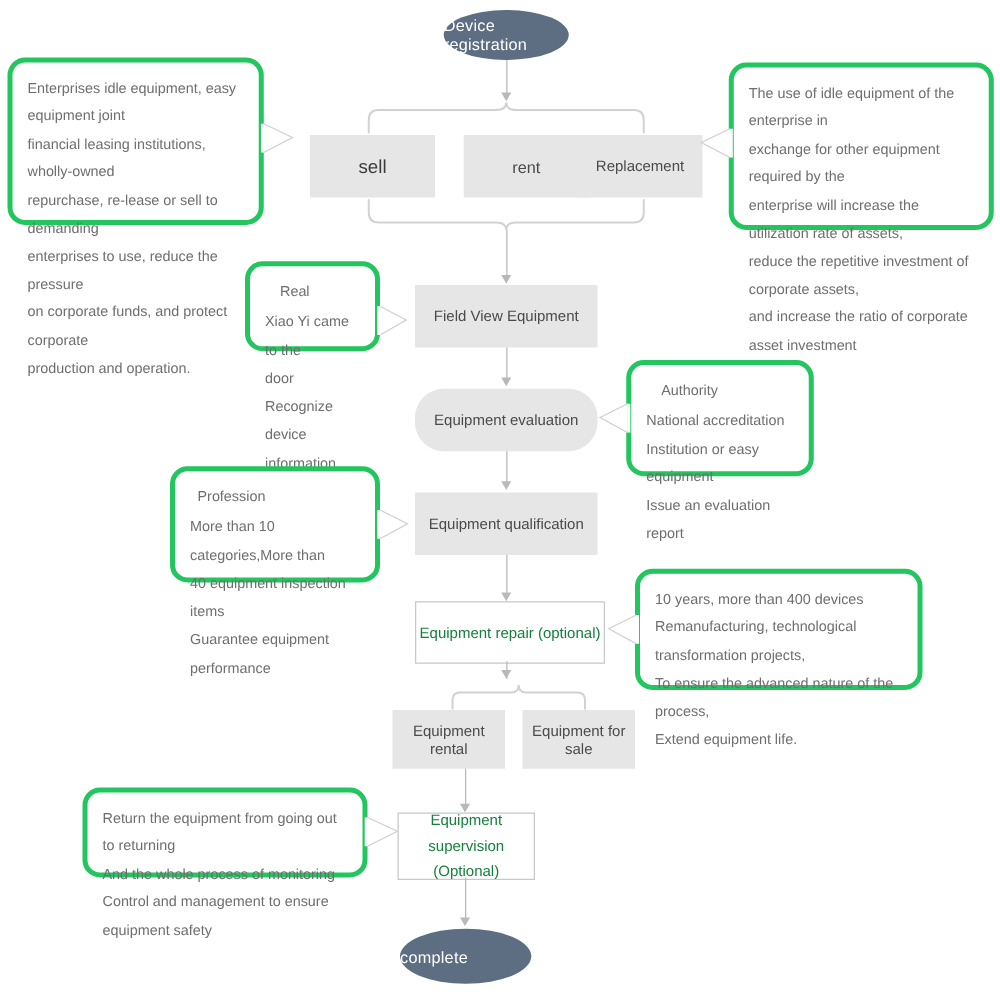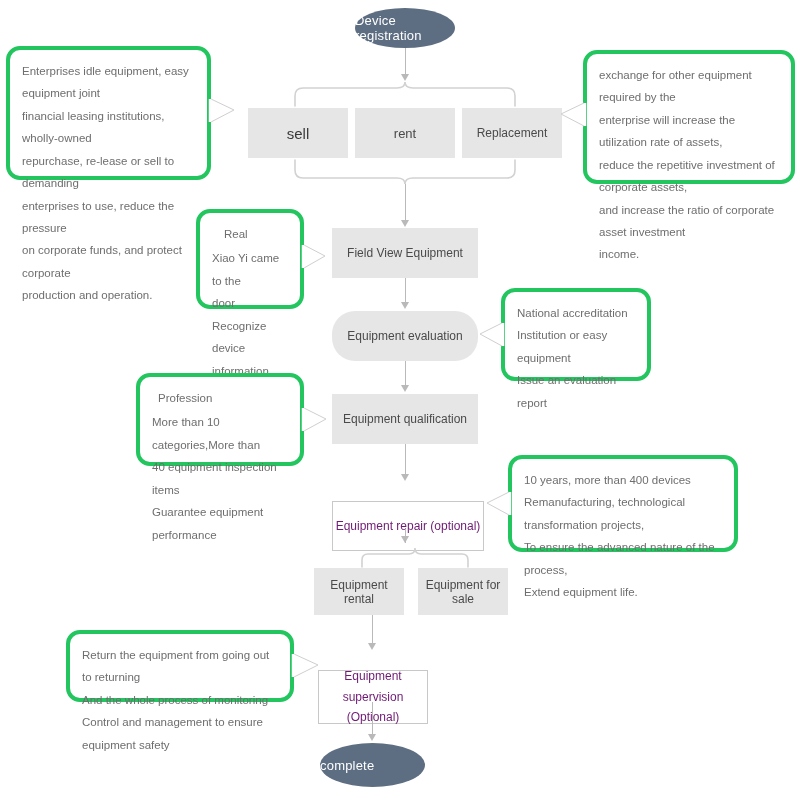--- a/index.html
+++ b/index.html
@@ -37,29 +37,28 @@
     color: #4a4a4a;
     display: flex;
     align-items: center;
     justify-content: center;
     font-size: 12px;
     text-align: center;
   }
   .box-outline {
     background: #ffffff;
     border: 1px solid #c8c8c8;
-    color: #701a75;
+    color: #15803d;
     display: flex;
     flex-direction: column;
     align-items: center;
     justify-content: center;
     font-size: 12px;
     text-align: center;
     line-height: 1.7;
-    margin-top: 20px;
   }
   .box-big-label { font-size: 15px; color: #3a3a3a; }
 
   
   .callout {
     border: 4px solid #22c55e;
     border-radius: 14px;
     background: #ffffff;
     color: #6e6e6e;
     font-size: 11.5px;
@@ -102,21 +101,21 @@
   <div class="abs vline" style="left:405px; top:48px; height:28px;"></div>
   <div class="abs arrowhead" style="left:401px; top:74px;"></div>
 
   <svg class="deco" style="left:293px; top:82px;" width="224" height="24" viewBox="0 0 224 24">
     <path d="M2,24 L2,14 Q2,6 10,6 L104,6 Q112,6 112,0 Q112,6 120,6 L214,6 Q222,6 222,14 L222,24" fill="none" stroke="#d2d2d2" stroke-width="1.6" stroke-linecap="round"></path>
   </svg>
 
   <div class="abs box-filled box-big-label" style="left:248px; top:108px; width:100px; height:50px;">
     <span>sell</span>
   </div>
-  <div class="abs box-filled" style="left:355px; top:108px; width:100px; height:50px; font-size:13px;">
+  <div class="abs box-filled" style="left:371px; top:108px; width:100px; height:50px; font-size:13px;">
     <span>rent</span>
   </div>
   <div class="abs box-filled" style="left:462px; top:108px; width:100px; height:50px;">
     <span>Replacement</span>
   </div>
 
   <svg class="deco" style="left:293px; top:160px;" width="224" height="24" viewBox="0 0 224 24">
     <path d="M2,0 L2,10 Q2,18 10,18 L104,18 Q112,18 112,24 Q112,18 120,18 L214,18 Q222,18 222,10 L222,0" fill="none" stroke="#d2d2d2" stroke-width="1.6" stroke-linecap="round"></path>
   </svg>
 
@@ -130,54 +129,56 @@
     <span class="ln">enterprises to use, reduce the pressure</span>
     <span class="ln">on corporate funds, and protect corporate</span>
     <span class="ln"> production and operation.</span>
   </div>
   <svg class="tail" style="left:210px; top:96px;" width="26" height="30" viewBox="0 0 26 30">
     <path d="M1,3 L24,14 L1,26" fill="#ffffff" stroke="#cfcfcf" stroke-width="1"></path>
     <line x1="0" y1="3" x2="0" y2="26" stroke="#ffffff" stroke-width="2.5"></line>
   </svg>
 
   <div class="abs callout" style="left:583px; top:50px; width:212px; height:134px;">
+    <span class="ln">The use of idle equipment of the enterprise in</span>
     <span class="ln">exchange for other equipment required by the</span>
     <span class="ln">enterprise will increase the utilization rate of assets,</span>
     <span class="ln">reduce the repetitive investment of corporate assets,</span>
     <span class="ln">and increase the ratio of corporate asset investment</span>
     <span class="ln">income.</span>
   </div>
   <svg class="tail" style="left:559px; top:100px;" width="26" height="30" viewBox="0 0 26 30">
     <path d="M25,3 L2,14 L25,26" fill="#ffffff" stroke="#cfcfcf" stroke-width="1"></path>
     <line x1="26" y1="3" x2="26" y2="26" stroke="#ffffff" stroke-width="2.5"></line>
   </svg>
 
   <div class="abs box-filled" style="left:332px; top:228px; width:146px; height:50px;">
     <span>Field View Equipment</span>
   </div>
 
-  <div class="abs callout" style="left:196px; top:209px; width:108px; height:100px;">
+  <div class="abs callout" style="left:196px; top:209px; width:108px; height:72px;">
     <span class="hdr">Real</span>
     <span class="ln">Xiao Yi came to the</span>
     <span class="ln"> door  Recognize</span>
     <span class="ln">device information</span>
   </div>
   <svg class="tail" style="left:303px; top:243px;" width="24" height="28" viewBox="0 0 24 28">
     <path d="M1,2 L22,13 L1,25" fill="#ffffff" stroke="#cfcfcf" stroke-width="1"></path>
     <line x1="0" y1="2" x2="0" y2="25" stroke="#ffffff" stroke-width="2.5"></line>
   </svg>
 
   <div class="abs vline" style="left:405px; top:278px; height:26px;"></div>
   <div class="abs arrowhead" style="left:401px; top:302px;"></div>
 
   <div class="abs box-filled" style="left:332px; top:311px; width:146px; height:50px;border-radius:23px;">
     <span>Equipment evaluation</span>
   </div>
 
   <div class="abs callout" style="left:501px; top:288px; width:150px; height:93px;">
+    <span class="hdr">Authority</span>
     <span class="ln">National accreditation</span>
     <span class="ln">Institution or easy equipment</span>
     <span class="ln">Issue an evaluation report</span>
   </div>
   <svg class="tail" style="left:478px; top:321px;" width="25" height="28" viewBox="0 0 25 28">
     <path d="M24,2 L2,13 L24,25" fill="#ffffff" stroke="#cfcfcf" stroke-width="1"></path>
     <line x1="25" y1="2" x2="25" y2="25" stroke="#ffffff" stroke-width="2.5"></line>
   </svg>
 
   <div class="abs vline" style="left:405px; top:361px; height:26px;"></div>

